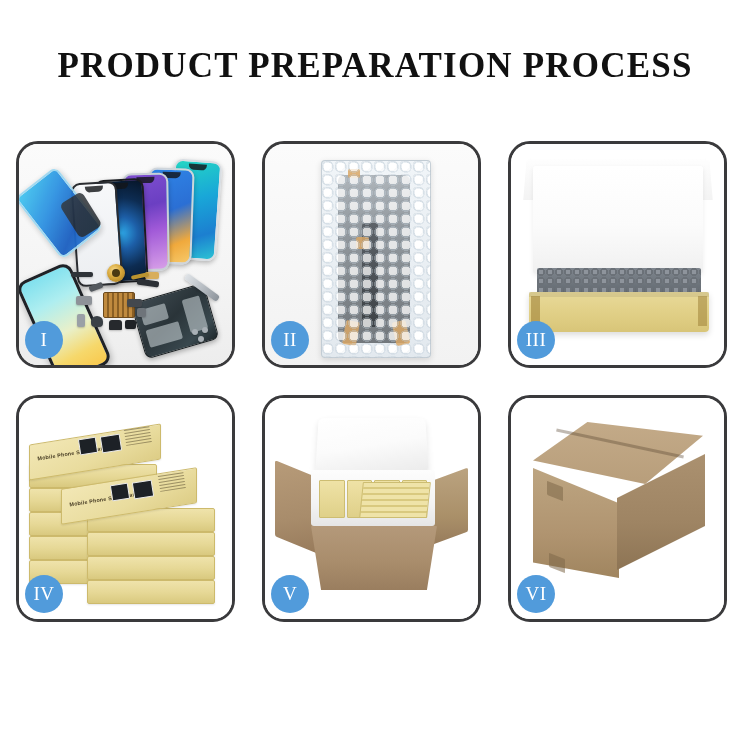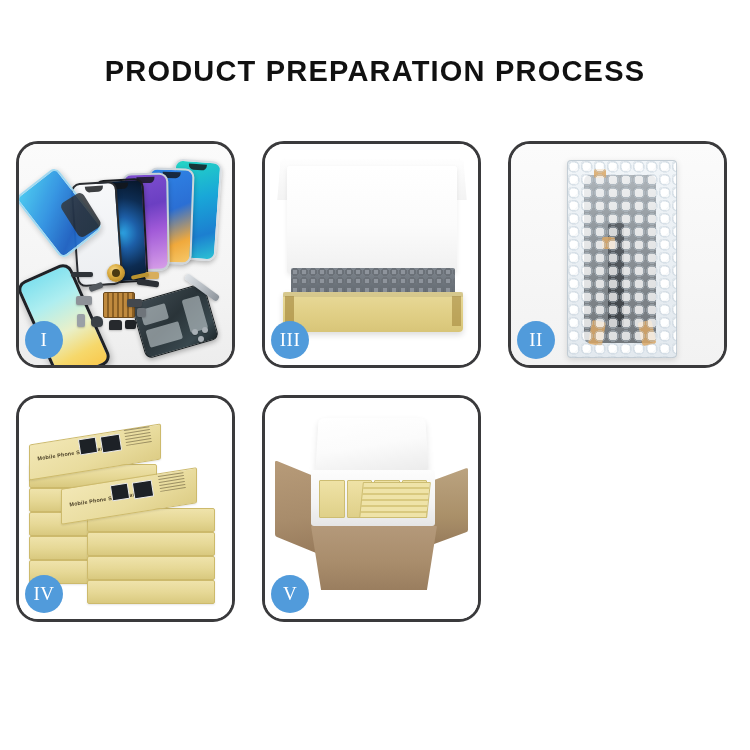--- a/index.html
+++ b/index.html
@@ -16,27 +16,27 @@
     position: relative;
   }
 
   
   .header {
     width: 750px;
     padding-top: 40px;
     text-align: center;
   }
   .title {
-    font-family: Liberation Sans, sans-serif;
-    font-size: 29px;
+    font-family: Liberation Serif, serif;
+    font-size: 35px;
     font-weight: 700;
     letter-spacing: 1.2px;
     color: #111111;
     line-height: 1.05;
-    margin: 16px;
+    margin: 8px;
     white-space: nowrap;
   }
   .subtitle {
     font-family: "Liberation Sans", sans-serif;
     font-size: 14.5px;
     font-weight: 400;
     color: #1d1d1d;
     margin: 14px 0 0 0;
     letter-spacing: 0.15px;
     white-space: nowrap;
@@ -395,45 +395,45 @@
           <span></span>
           <span></span>
           <span></span>
         </div>
     </div>
     <div class="badge">I</div>
   </div>
 
   <div class="panel">
     <div class="panel-scene">
-      <div class="p3-bg"></div>
-      <div class="lidflap"></div>
-      <div class="foam-back"></div>
-      <div class="foampad"></div>
-      <div class="boxbody3">
-        <span class="b3edge"></span>
-      </div>
-    </div>
-    <div class="badge">III</div>
-  </div>
-
-  <div class="panel">
-    <div class="panel-scene">
       <div class="p2-bg"></div>
       <div class="bubblebag">
         <div class="inner-screen"></div>
         <div class="flexstrip"></div>
         <div class="tape tp1"></div>
         <div class="tape tp2"></div>
         <div class="tape tp3"></div>
         <div class="tape tp4"></div>
         <div class="bubble-overlay"></div>
       </div>
     </div>
     <div class="badge">II</div>
+  </div>
+
+  <div class="panel">
+    <div class="panel-scene">
+      <div class="p3-bg"></div>
+      <div class="lidflap"></div>
+      <div class="foam-back"></div>
+      <div class="foampad"></div>
+      <div class="boxbody3">
+        <span class="b3edge"></span>
+      </div>
+    </div>
+    <div class="badge">III</div>
   </div>
 
   <div class="panel">
     <div class="panel-scene">
       <div class="p4-bg"></div>
       <div class="stackwrap">
 
         <div class="slab" style="left:4px; top:48px;"></div>
         <div class="slab" style="left:4px; top:72px;"></div>
         <div class="slab" style="left:4px; top:96px;"></div>
@@ -487,14 +487,26 @@
         <span class="ybox"></span>
         <span class="ybox"></span>
         <span class="ybox"></span>
       </div>
       <div class="ybox-row2"></div>
       <div class="cartonbody"></div>
     </div>
     <div class="badge">V</div>
   </div>
 
+  <div class="panel">
+    <div class="panel-scene">
+      <div class="p6-bg"></div>
+      <div class="c6top"></div>
+      <div class="c6front"></div>
+      <div class="c6side"></div>
+      <div class="c6seam"></div>
+      <div class="c6tape tp6a"></div>
+      <div class="c6tape tp6b"></div>
+    </div>
+    <div class="badge">VI</div>
+  </div>
 
 </div>
 
 </body></html>

